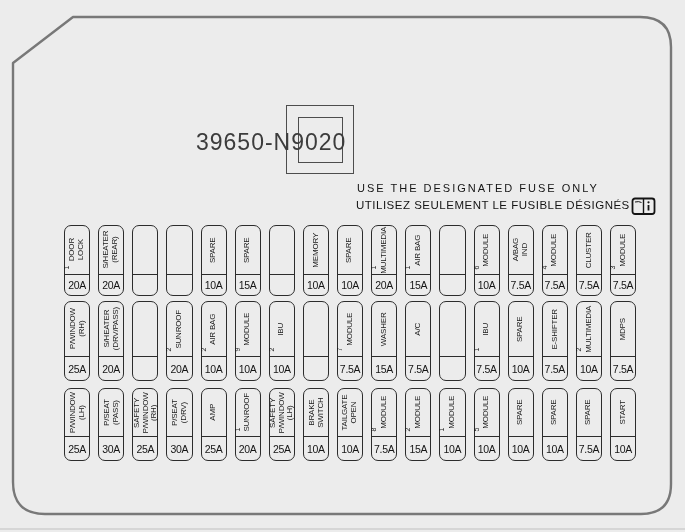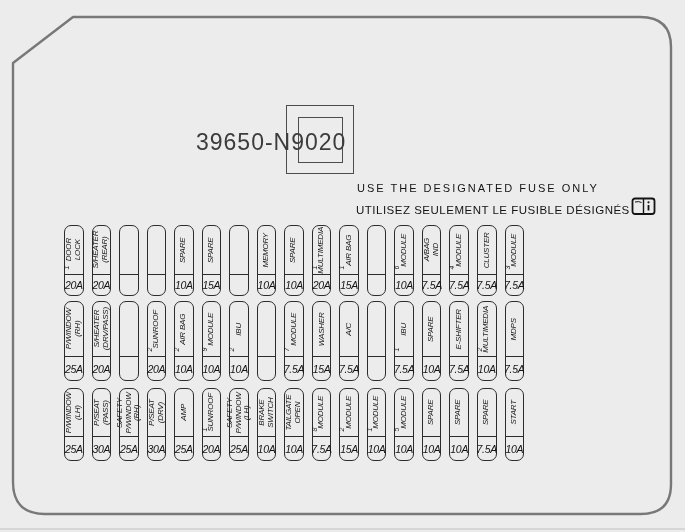--- a/index.html
+++ b/index.html
@@ -14,25 +14,25 @@
   .part-number{
     position:absolute;left:196px;top:129px;font-size:23px;letter-spacing:1px;
     color:#3c3c3c;white-space:nowrap;
   }
   .notice-en{
     position:absolute;left:357px;top:182px;font-size:11px;letter-spacing:2px;
     color:#141414;white-space:nowrap;
   }
   .notice-fr{
     position:absolute;left:356px;top:193px;font-size:11.5px;letter-spacing:0.5px;
-    color:#141414;white-space:nowrap;display:flex;align-items:flex-end;gap:1px;
+    color:#141414;white-space:nowrap;display:flex;align-items:center;gap:1px;
   }
   .book-icon{margin-top:4px;}
   
-  .fuse-row{position:absolute;left:64px;width:460px;display:flex;gap:8px;font-style:italic;}
+  .fuse-row{position:absolute;left:64px;width:572px;display:flex;gap:8px;}
   .row-0{top:225px;height:71px;}
   .row-1{top:301px;height:80px;}
   .row-2{top:388px;height:73px;}
   .fuse-cell{
     flex:1 1 0;min-width:0;box-sizing:border-box;
     border:1.5px solid #2c2c2c;border-radius:7px;
     display:flex;flex-direction:column;background:transparent;
   }
   .label-area{
     position:relative;flex:1 1 auto;display:flex;

